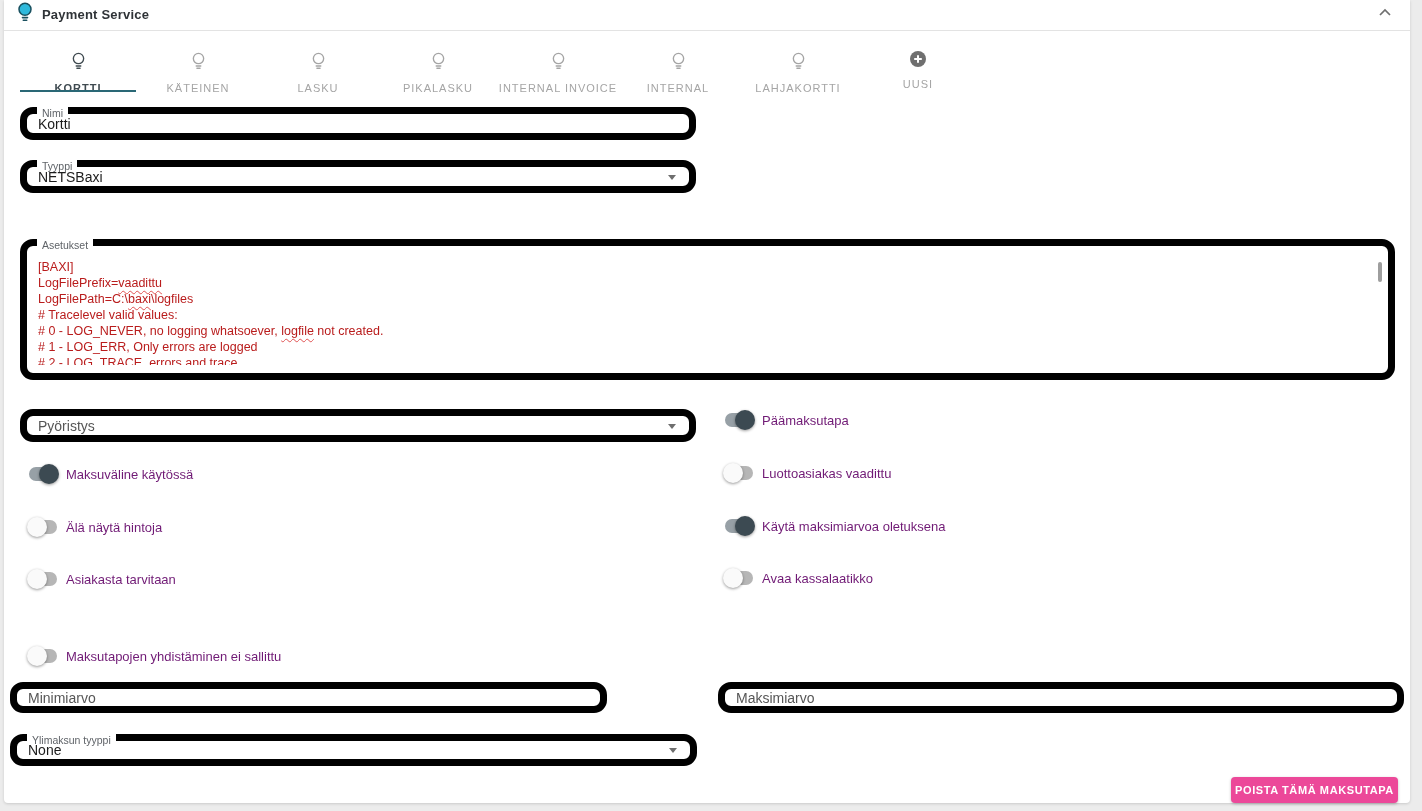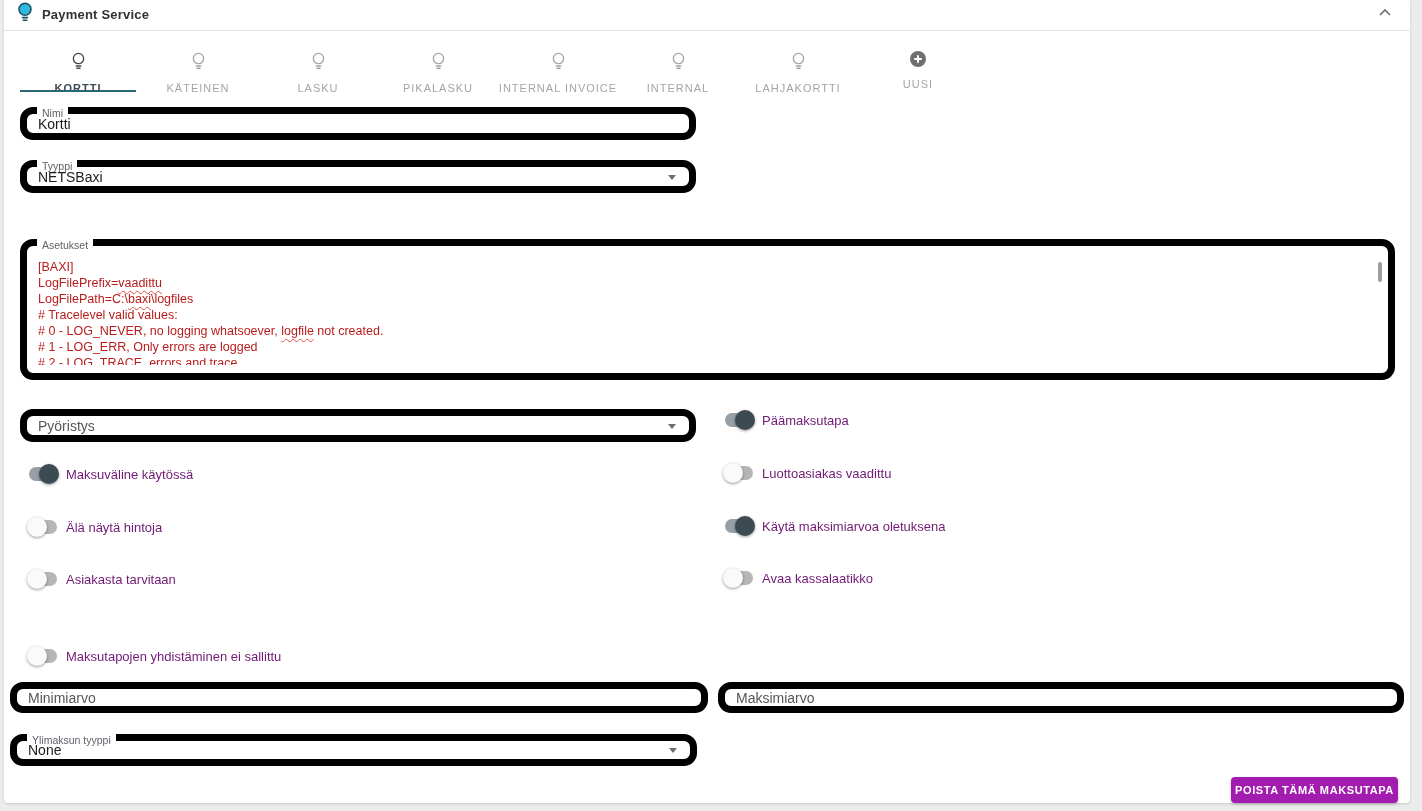--- a/index.html
+++ b/index.html
@@ -38,21 +38,21 @@
     font-size:14px; color:#1c1c1c; }
   .field-value.gray { color:#565656; }
   .select-arrow { position:absolute; right:13px; top:50%; margin-top:-2px; width:0; height:0;
     border-left:4.5px solid transparent; border-right:4.5px solid transparent;
     border-top:5px solid #6e6e6e; }
 
   #field-nimi      { left:16px; top:107px; width:676px; height:33px; }
   #field-tyyppi    { left:16px; top:160px; width:676px; height:33px; cursor:pointer; }
   #field-asetukset { left:16px; top:239px; width:1375px; height:141px; }
   #field-pyoristys { left:16px; top:409px; width:676px; height:33px; cursor:pointer;padding-left:20px; }
-  #field-min       { left:6px;  top:682px; width:698px; height:31px; }
+  #field-min       { left:6px;  top:682px; width:597px; height:31px; }
   #field-max       { left:714px;top:682px; width:686px; height:31px; }
   #field-ylimaksu  { left:6px;  top:734px; width:687px; height:32px; cursor:pointer;padding-left:48px; }
 
   .config-text { position:absolute; left:11px; top:13px; right:18px; bottom:8px;
     font-size:12.5px; line-height:16px; color:#b91c1c; white-space:pre-wrap; overflow:hidden; }
   .misspell { text-decoration:underline wavy #e05252 1px; text-underline-offset:2.5px; }
   .v-scroll-thumb { position:absolute; right:6px; top:16px; width:4px; height:20px;
     background:#9e9e9e; border-radius:2px; }
 
   
@@ -61,21 +61,21 @@
   .track { position:absolute; left:0; top:5px; width:28px; height:14px; border-radius:7px;
     background:#b6b6b6; }
   .thumb { position:absolute; top:2px; width:20px; height:20px; border-radius:50%;
     background:#fafafa; box-shadow:0 1px 3px rgba(0,0,0,.4); left:-2px; }
   .toggle-row.on .track { background:#97a0a6; }
   .toggle-row.on .thumb { left:10px; background:#3c4a52; }
   .toggle-label { margin-left:9px; font-size:13px; color:#701a75; white-space:nowrap; }
 
   
   .delete-btn { position:absolute; left:1227px; top:777px; width:167px; height:26px;
-    background:#a21caf; color:#ffffff; border:none; border-radius:4px; font-size:11px;
+    background:#ec4899; color:#ffffff; border:none; border-radius:4px; font-size:11px;
     font-weight:700; letter-spacing:.6px; font-family:inherit; cursor:pointer;
     box-shadow:0 1px 3px rgba(0,0,0,.25); }
 </style>
 </head>
 <body>
 
 <div class="card">
 
   <div class="panel-header">
     <span class="bulb-main">

